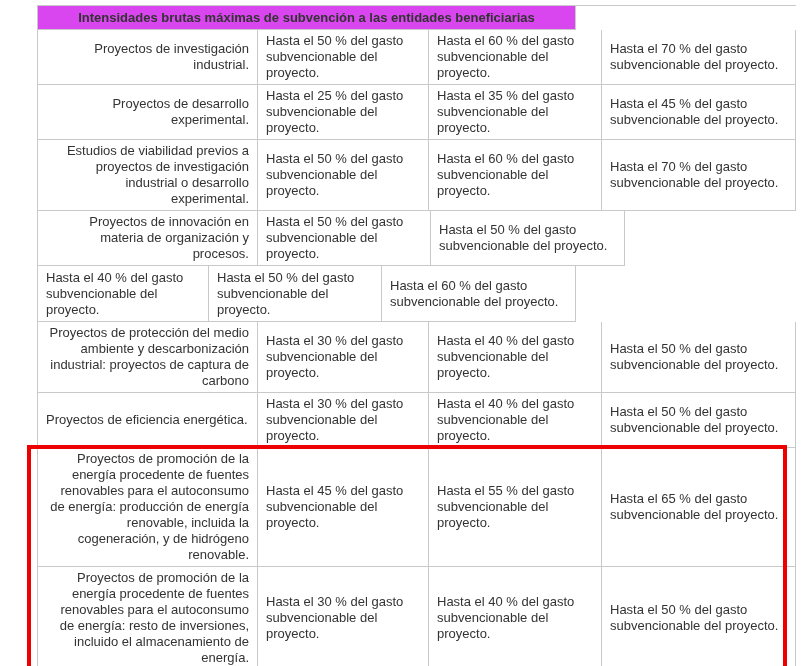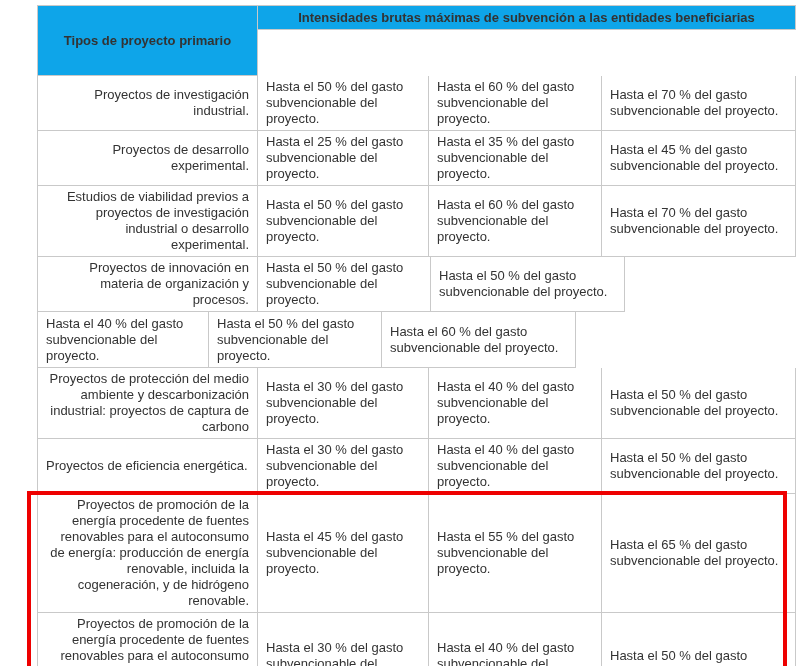--- a/index.html
+++ b/index.html
@@ -30,21 +30,21 @@
     border-right: 1px solid #c9c9c9;
     border-bottom: 1px solid #c9c9c9;
     display: flex;
     align-items: center;
     padding: 3px 8px;
     background: #ffffff;
   }
   
   .hdr { display: flex; }
   .hdr .cell {
-    background: #0ea5e9;
+    background: #d946ef;
     font-weight: bold;
     justify-content: center;
     text-align: center;
   }
   .corner { width: 220px; min-height: 70px; }
   .hdr-right { width: 538px; display: flex; flex-direction: column; }
   .group-cell { min-height: 24px; }
   .sub-row { display: flex; flex: 1; }
   .sub-1 { width: 171px; }
   .sub-2 { width: 173px; }
@@ -71,21 +71,20 @@
     z-index: 3;
   }
 </style>
 </head>
 <body>
 
 <div class="page">
   <div class="tbl">
 
     <div class="hdr">
-      <div class="cell corner">Tipos de proyecto primario</div>
       <div class="hdr-right">
         <div class="cell group-cell">Intensidades brutas máximas de subvención a las entidades beneficiarias</div>
       </div>
     </div>
 
     <div class="row h-s">
       <div class="cell c-tipo">Proyectos de investigación industrial.</div>
       <div class="cell c-v1">Hasta el 50 % del gasto subvencionable del proyecto.</div>
       <div class="cell c-v2">Hasta el 60 % del gasto subvencionable del proyecto.</div>
       <div class="cell c-v3">Hasta el 70 % del gasto subvencionable del proyecto.</div>

